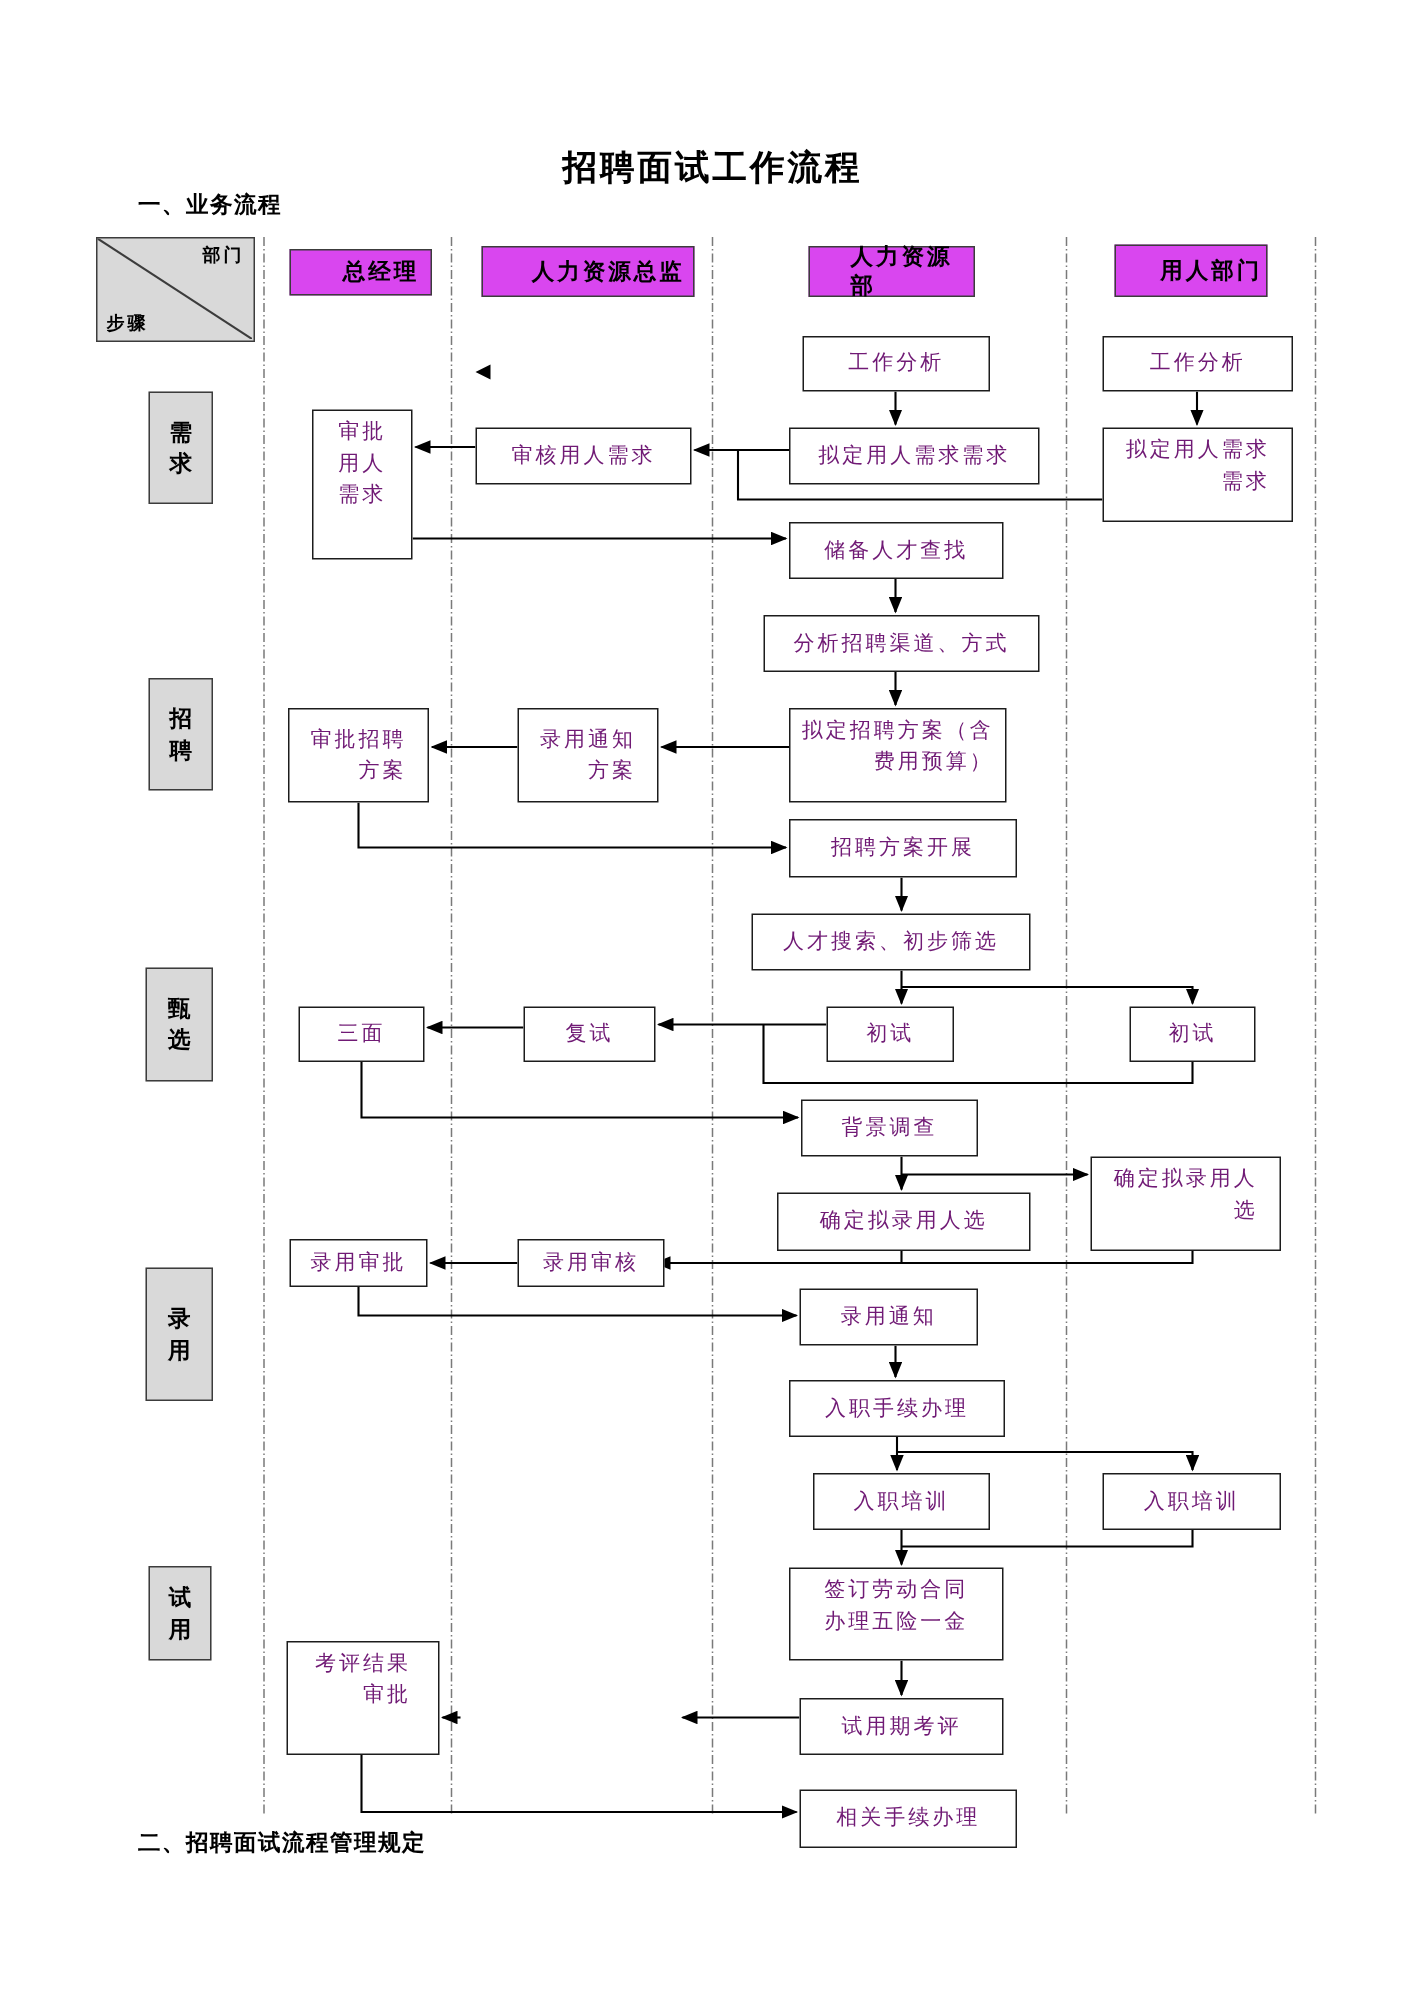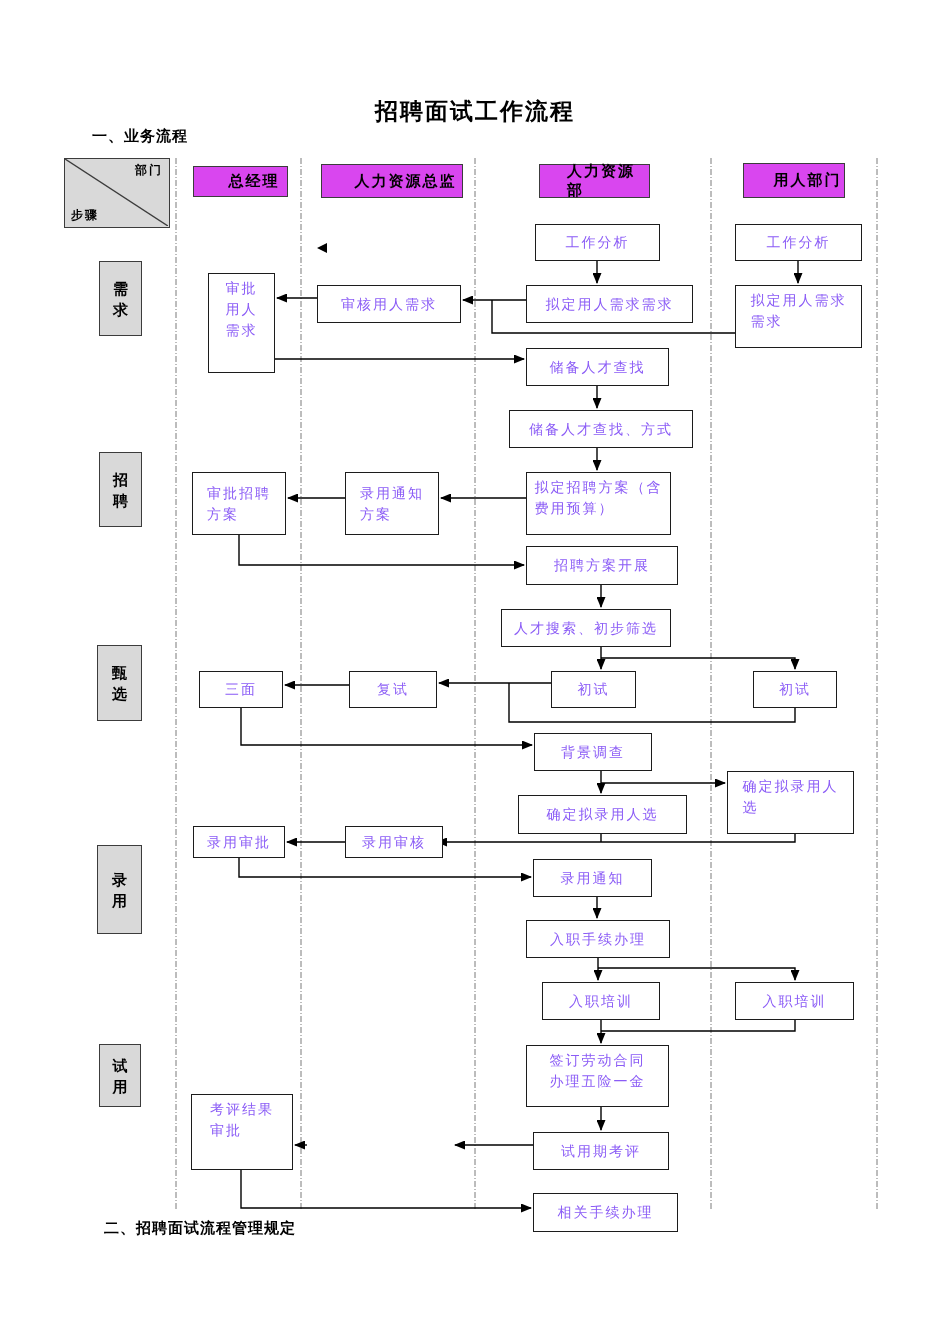--- a/index.html
+++ b/index.html
@@ -4,25 +4,25 @@
 <style>
   html,body{margin:0;padding:0;background:#fff;}
   .page{position:relative;width:950px;height:1344px;background:#fff;overflow:hidden;
         font-family:"Liberation Serif","DejaVu Serif",serif;color:#000;}
   .title{position:absolute;left:0;top:96px;width:950px;text-align:center;
          font-family:"Liberation Sans","DejaVu Sans",sans-serif;
          font-weight:bold;font-size:23px;letter-spacing:2px;}
   .section{position:absolute;font-family:"Liberation Sans","DejaVu Sans",sans-serif;
            font-weight:bold;font-size:15px;letter-spacing:1px;}
   .sec1{left:92px;top:127px;}
-  .sec2{left:104px;top:1219px;}
+  .sec2{left:92px;top:1219px;}
   svg.layer{position:absolute;left:0;top:0;}
   .node{position:absolute;background:#fff;border:1.5px solid #1c1c1c;box-sizing:border-box;
-        display:flex;align-items:center;justify-content:center;text-align:left;
-        font-size:14px;letter-spacing:2px;line-height:1.5;white-space:pre-line;color:#8b5cf6;}
+        display:flex;align-items:center;justify-content:center;text-align:right;
+        font-size:14px;letter-spacing:2px;line-height:1.5;white-space:pre-line;color:#701a75;}
   .node.top{align-items:flex-start;padding-top:4px;}
   .hdr{position:absolute;background:#d946ef;border:1.6px solid #3c3c3c;box-sizing:border-box;
        display:flex;align-items:center;justify-content:center;font-weight:bold;font-size:15px;
        letter-spacing:2px;font-family:"Liberation Sans","DejaVu Sans",sans-serif;padding-left:27px;}
   .phase{position:absolute;background:#d9d9d9;border:1.6px solid #3c3c3c;box-sizing:border-box;
          display:flex;align-items:center;justify-content:center;font-weight:bold;font-size:15px;
          font-family:"Liberation Sans","DejaVu Sans",sans-serif;}
   .phase span{display:block;width:1.1em;word-break:break-all;text-align:center;line-height:1.4;}
   .corner{position:absolute;left:64px;top:158px;width:106px;height:70px;background:#d9d9d9;
           border:1.6px solid #3c3c3c;box-sizing:border-box;
@@ -128,29 +128,29 @@
   <div class="node" style="left:535px;top:224px;width:125px;height:37px;">工作分析</div>
   <div class="node" style="left:735px;top:224px;width:127px;height:37px;">工作分析</div>
   <div class="node" style="left:526px;top:285px;width:167px;height:38px;">拟定用人需求需求</div>
   <div class="node top" style="left:735px;top:285px;width:127px;height:63px;">拟定用人需求
 需求</div>
   <div class="node" style="left:317px;top:285px;width:144px;height:38px;">审核用人需求</div>
   <div class="node top" style="left:208px;top:273px;width:67px;height:100px;">审批
 用人
 需求</div>
   <div class="node" style="left:526px;top:348px;width:143px;height:38px;">储备人才查找</div>
-  <div class="node" style="left:509px;top:410px;width:184px;height:38px;">储备人才查找、方式</div>
+  <div class="node" style="left:509px;top:410px;width:184px;height:38px;">分析招聘渠道、方式</div>
   <div class="node top" style="left:526px;top:472px;width:145px;height:63px;">拟定招聘方案（含
 费用预算）</div>
   <div class="node" style="left:345px;top:472px;width:94px;height:63px;">录用通知
 方案</div>
   <div class="node" style="left:192px;top:472px;width:94px;height:63px;">审批招聘
 方案</div>
   <div class="node" style="left:526px;top:546px;width:152px;height:39px;">招聘方案开展</div>
-  <div class="node" style="left:501px;top:609px;width:170px;height:38px;">人才搜索、初步筛选</div>
+  <div class="node" style="left:501px;top:609px;width:186px;height:38px;">人才搜索、初步筛选</div>
   <div class="node" style="left:551px;top:671px;width:85px;height:37px;">初试</div>
   <div class="node" style="left:753px;top:671px;width:84px;height:37px;">初试</div>
   <div class="node" style="left:349px;top:671px;width:88px;height:37px;">复试</div>
   <div class="node" style="left:199px;top:671px;width:84px;height:37px;">三面</div>
   <div class="node" style="left:534px;top:733px;width:118px;height:38px;">背景调查</div>
   <div class="node" style="left:518px;top:795px;width:169px;height:39px;">确定拟录用人选</div>
   <div class="node top" style="left:727px;top:771px;width:127px;height:63px;">确定拟录用人
 选</div>
   <div class="node" style="left:345px;top:826px;width:98px;height:32px;">录用审核</div>
   <div class="node" style="left:193px;top:826px;width:92px;height:32px;">录用审批</div>

